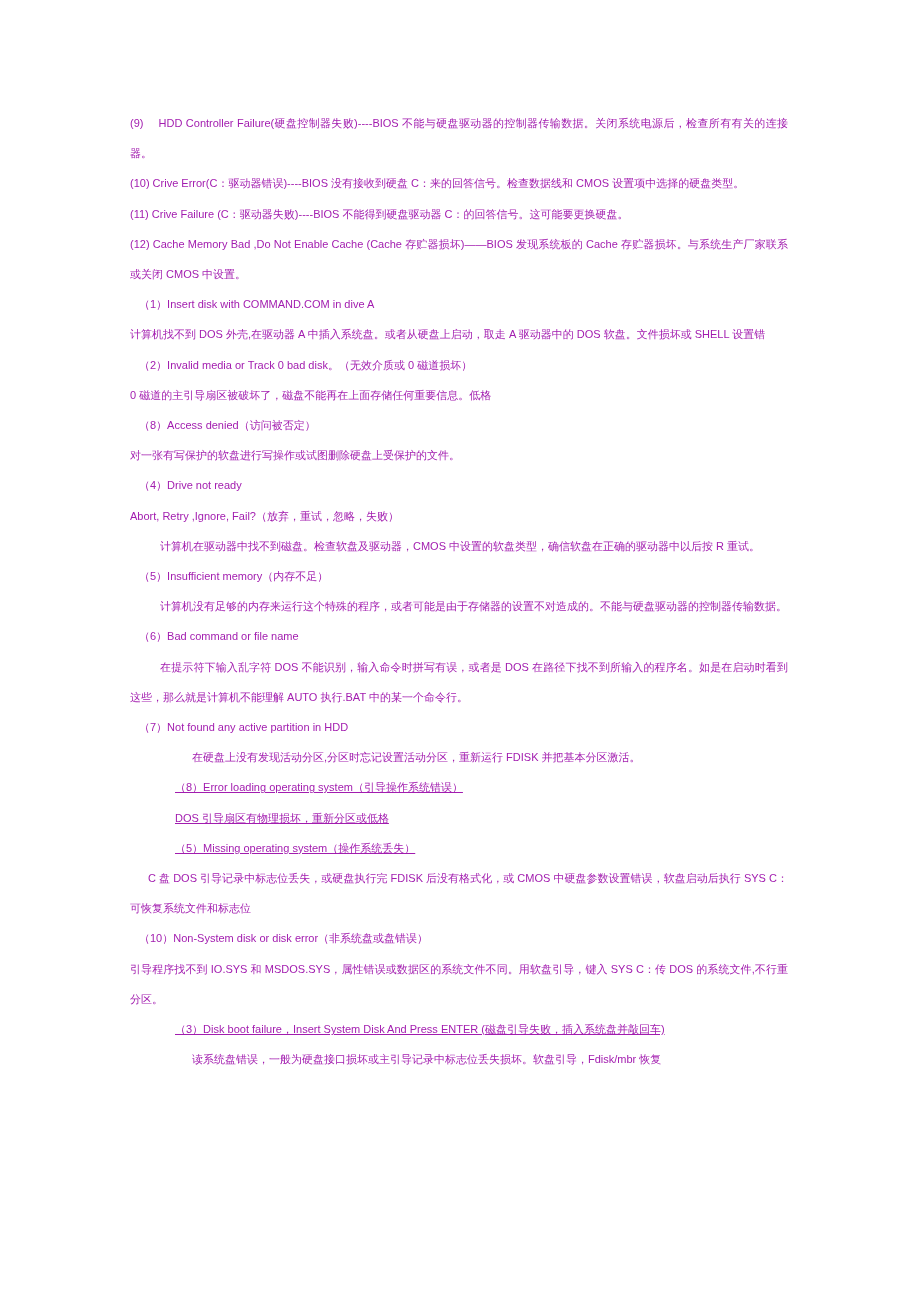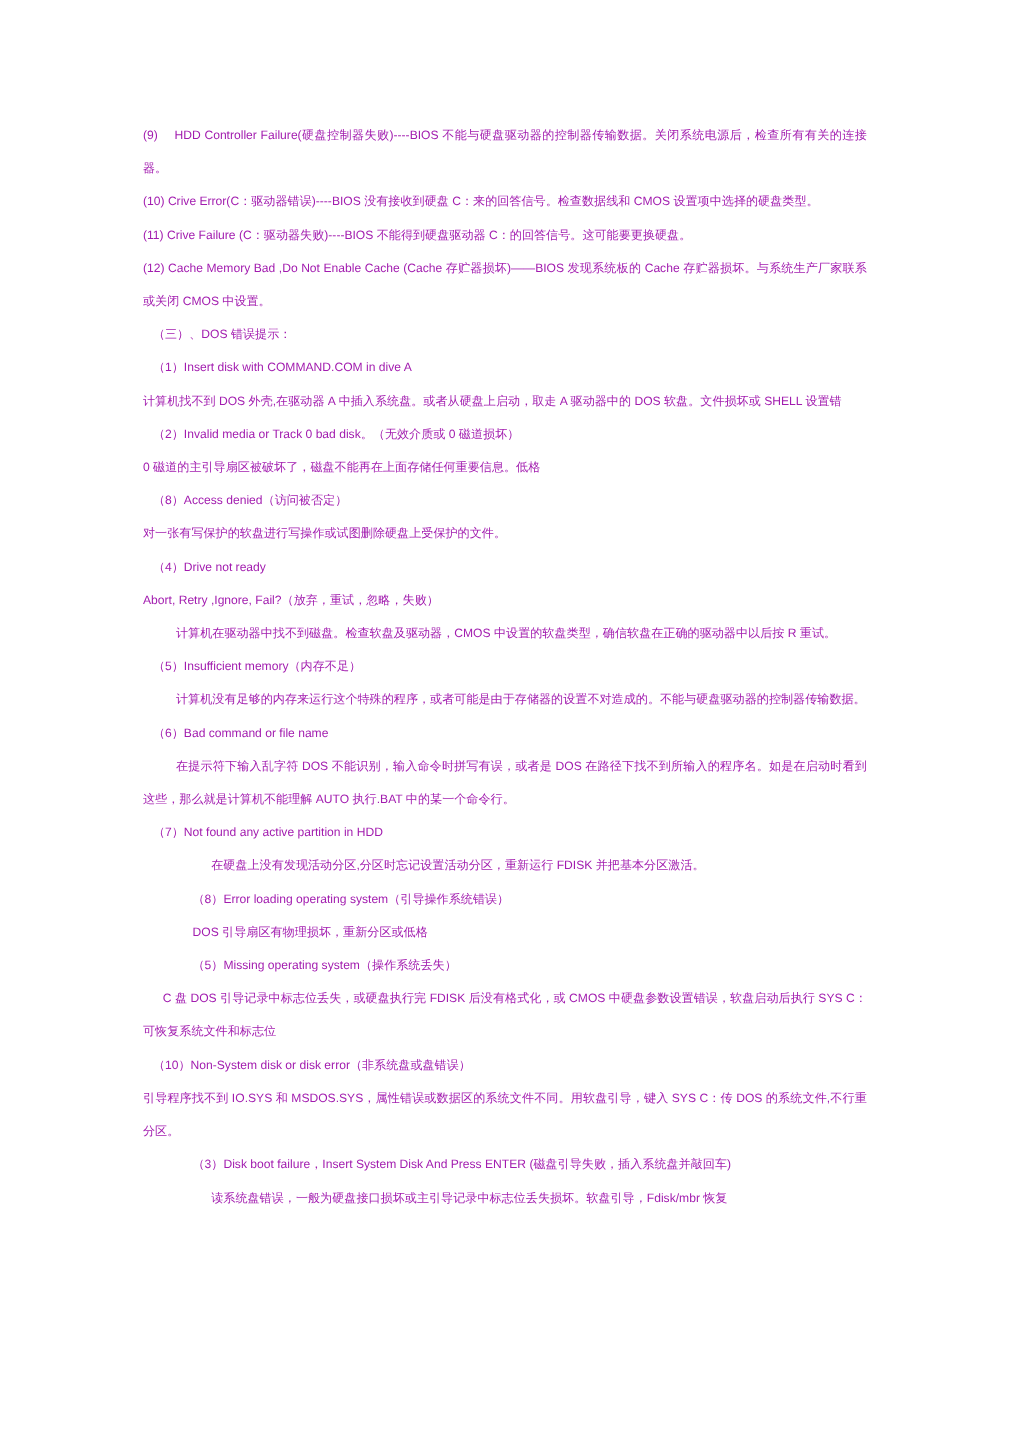--- a/index.html
+++ b/index.html
@@ -34,33 +34,32 @@
     line-height: 30.2px;
     text-align: justify;
     text-justify: inter-ideograph;
     color: #a21caf;
     margin: 0;
   }
   .blk.h0 { text-indent: 0; }
   .blk.h1 { text-indent: 9px; }
   .blk.h2 { text-indent: 18px; }
   .blk.h3 { text-indent: 30px; }
-  .blk.h4 { text-indent: 45px; }
+  .blk.h4 { text-indent: 45px; text-decoration: underline; }
   .blk.h5 { text-indent: 62px; }
 </style>
 </head>
 <body>
 
 <div class="page">
   <div class="content" id="body-container">
       <p class="blk h0">(9)　 HDD Controller Failure(硬盘控制器失败)----BIOS 不能与硬盘驱动器的控制器传输数据。关闭系统电源后，检查所有有关的连接器。</p>
       <p class="blk h0">(10) Crive Error(C：驱动器错误)----BIOS 没有接收到硬盘 C：来的回答信号。检查数据线和 CMOS 设置项中选择的硬盘类型。</p>
       <p class="blk h0">(11) Crive Failure (C：驱动器失败)----BIOS 不能得到硬盘驱动器 C：的回答信号。这可能要更换硬盘。</p>
       <p class="blk h0">(12) Cache Memory Bad ,Do Not Enable Cache (Cache 存贮器损坏)——BIOS 发现系统板的 Cache 存贮器损坏。与系统生产厂家联系或关闭 CMOS 中设置。</p>
-      <p class="blk h1">（三）、DOS 错误提示：</p>
       <p class="blk h1">（1）Insert disk with COMMAND.COM in dive A</p>
       <p class="blk h0">计算机找不到 DOS 外壳,在驱动器 A 中插入系统盘。或者从硬盘上启动，取走 A 驱动器中的 DOS 软盘。文件损坏或 SHELL 设置错</p>
       <p class="blk h1">（2）Invalid media or Track 0 bad disk。（无效介质或 0 磁道损坏）</p>
       <p class="blk h0">0 磁道的主引导扇区被破坏了，磁盘不能再在上面存储任何重要信息。低格</p>
       <p class="blk h1">（8）Access denied（访问被否定）</p>
       <p class="blk h0">对一张有写保护的软盘进行写操作或试图删除硬盘上受保护的文件。</p>
       <p class="blk h1">（4）Drive not ready</p>
       <p class="blk h0">Abort, Retry ,Ignore, Fail?（放弃，重试，忽略，失败）</p>
       <p class="blk h3">计算机在驱动器中找不到磁盘。检查软盘及驱动器，CMOS 中设置的软盘类型，确信软盘在正确的驱动器中以后按 R 重试。</p>
       <p class="blk h1">（5）Insufficient memory（内存不足）</p>

